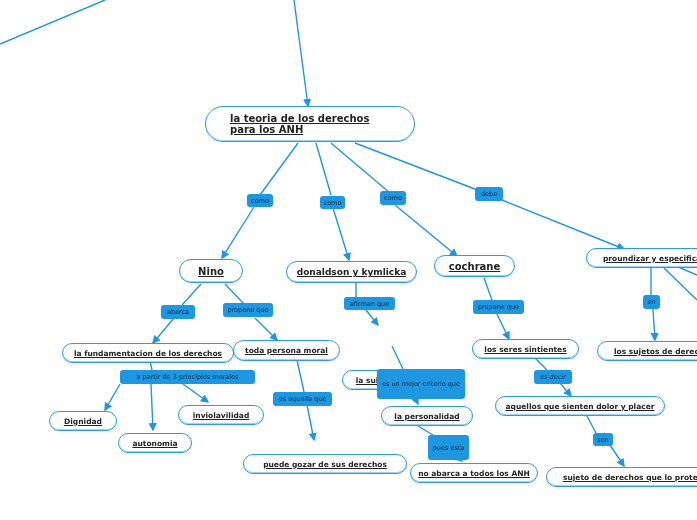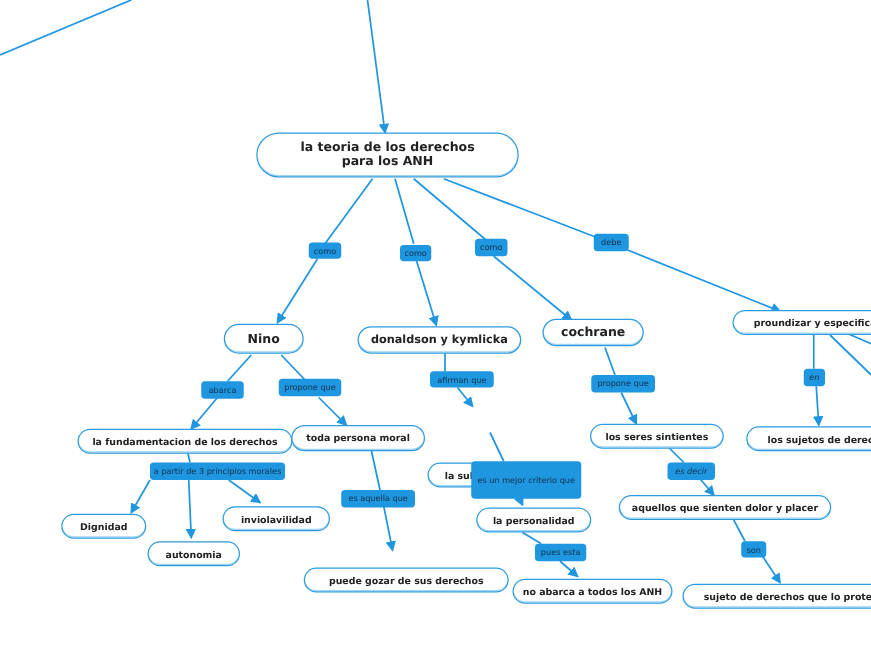--- a/index.html
+++ b/index.html
@@ -1,22 +1,22 @@
 <!DOCTYPE html>
 <html><head>
 <meta charset="utf-8">
 <style>
   html, body { margin:0; padding:0; }
   body { width:697px; height:520px; background:#ffffff; position:relative; overflow:hidden;
          font-family:"DejaVu Sans", sans-serif; }
   svg.edges { position:absolute; left:0; top:0; width:697px; height:520px; }
   .node { position:absolute; box-sizing:border-box; background:#fff; border:1.5px solid #2d9be0;
           border-radius:14px; display:flex; align-items:center; justify-content:center;
-          text-align:center; color:#222; font-weight:bold; white-space:nowrap; overflow:hidden;
-          box-shadow: inset 0 -1px 0 #9fd3f3; }
+          color:#222; font-weight:bold; white-space:nowrap; overflow:hidden;
+          box-shadow: inset 0 -1px 0 #9fd3f3; text-decoration: underline; }
   .n-sm { font-size:7.5px; }
   .n-md { font-size:9px; }
   .n-lg { font-size:10px; line-height:11px; }
   .lbl { position:absolute; box-sizing:border-box; background:#1e96e0; color:#10304a;
          font-size:6.5px; border-radius:3px; display:flex; align-items:center; justify-content:center;
          white-space:nowrap; padding:0 3px; }
 </style>
 </head>
 <body>
 
@@ -126,18 +126,18 @@
 
 <div class="lbl" style="left:247px;top:194px;width:26px;height:13px;">como</div>
 <div class="lbl" style="left:320px;top:196px;width:25px;height:13px;">como</div>
 <div class="lbl" style="left:380px;top:191px;width:26px;height:14px;">como</div>
 <div class="lbl" style="left:475px;top:187px;width:28px;height:14px;">debe</div>
 <div class="lbl" style="left:161px;top:305px;width:34px;height:14px;">abarca</div>
 <div class="lbl" style="left:223px;top:303px;width:50px;height:14px;">propone que</div>
 <div class="lbl" style="left:344px;top:297px;width:51px;height:13px;">afirman que</div>
 <div class="lbl" style="left:473px;top:300px;width:51px;height:14px;">propone que</div>
 <div class="lbl" style="left:643px;top:295px;width:17px;height:14px;font-style:italic;">en</div>
-<div class="lbl" style="left:120px;top:370px;width:108px;height:14px;">a partir de 3 principios morales</div>
+<div class="lbl" style="left:120px;top:370px;width:135px;height:14px;">a partir de 3 principios morales</div>
 <div class="lbl" style="left:273px;top:392px;width:59px;height:14px;">es aquella que</div>
 <div class="lbl" style="left:377px;top:369px;width:88px;height:30px;">es un mejor criterio que</div>
 <div class="lbl" style="left:534px;top:370px;width:38px;height:14px;font-style:italic;">es decir</div>
-<div class="lbl" style="left:428px;top:435px;width:41px;height:14px;">pues esta</div>
+<div class="lbl" style="left:428px;top:435px;width:41px;height:25px;">pues esta</div>
 <div class="lbl" style="left:593px;top:433px;width:20px;height:13px;">son</div>
 
 </body></html>

